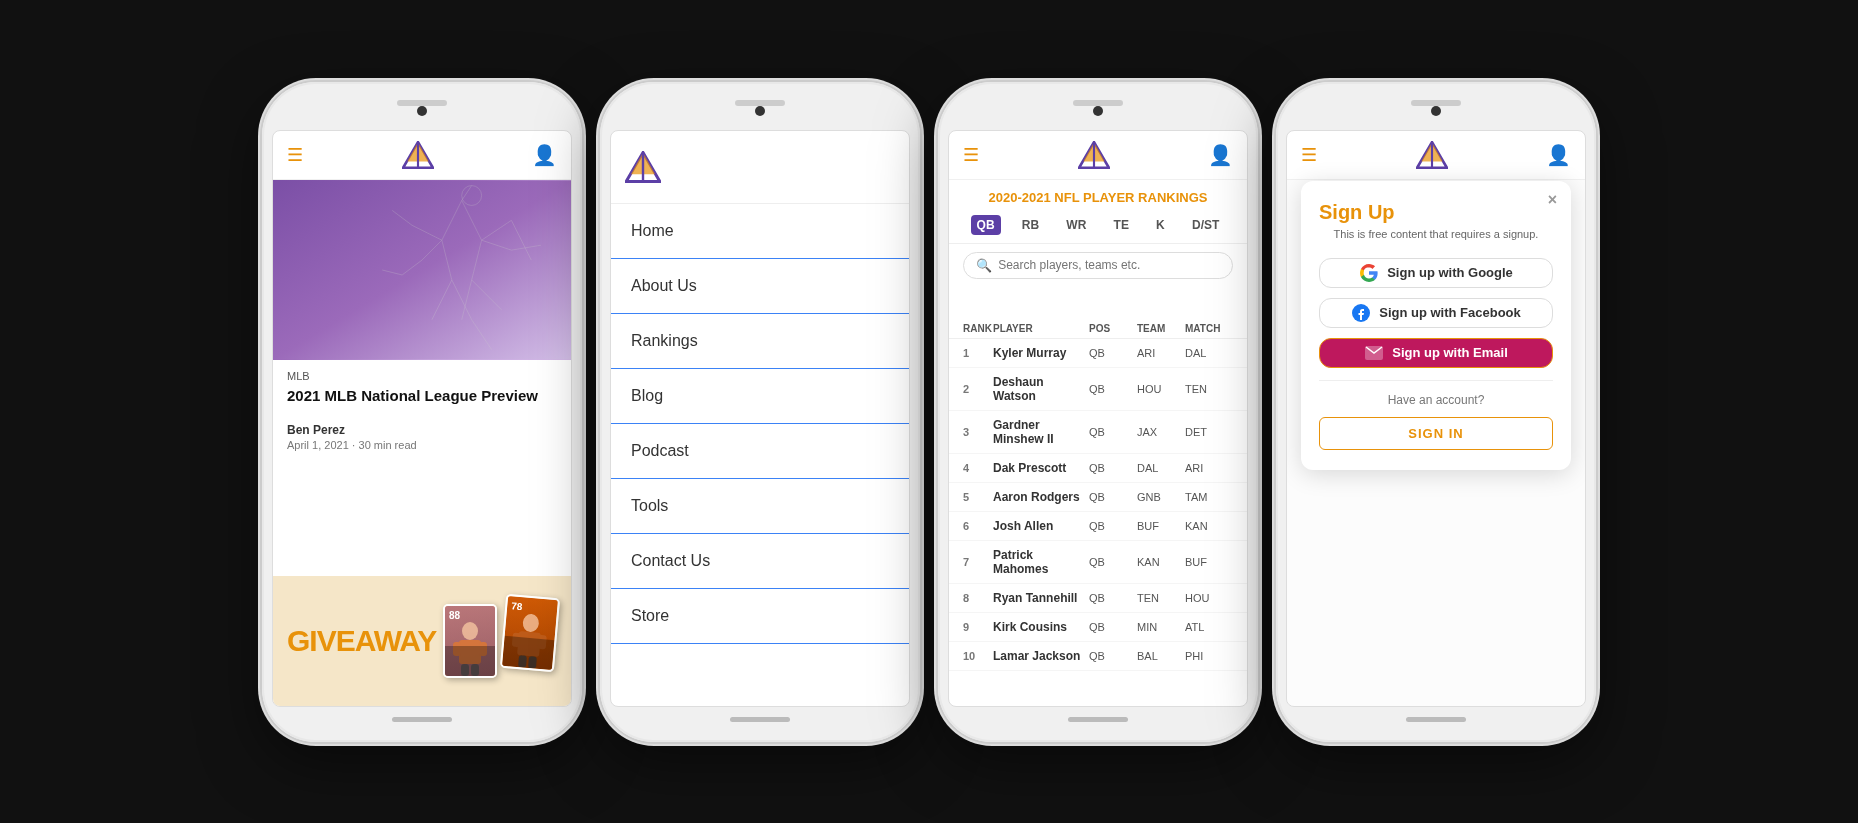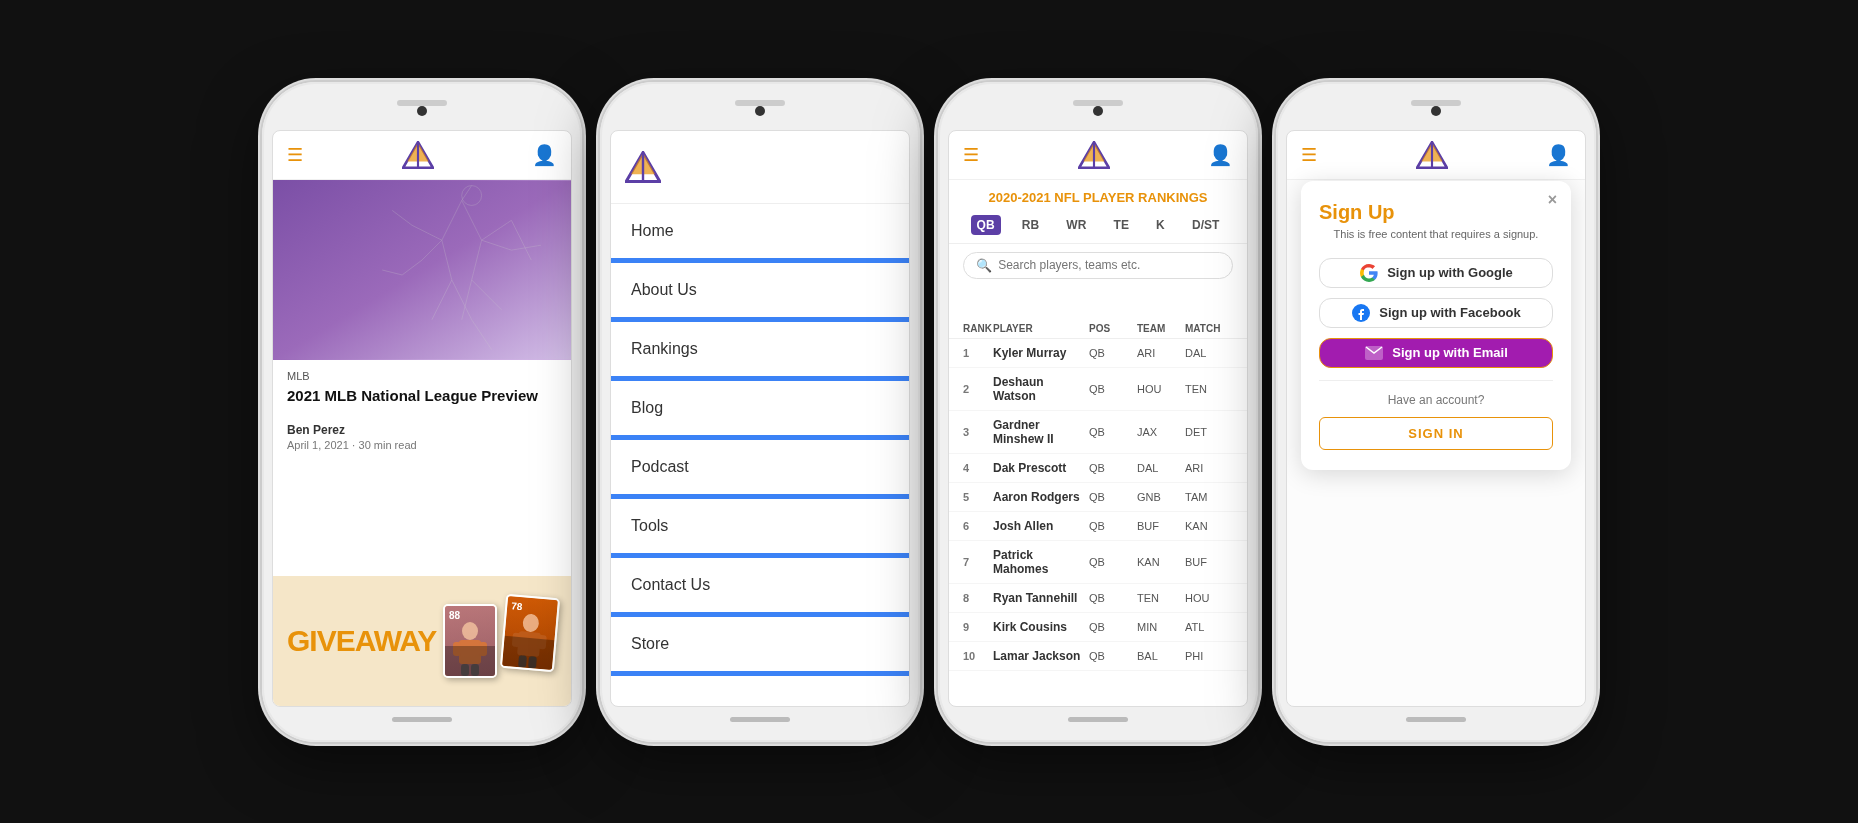--- a/index.html
+++ b/index.html
@@ -183,21 +183,21 @@
     }
 
     
     .screen2-logo-area {
       padding: 20px 14px 16px;
       border-bottom: 1px solid #eee;
     }
     .menu-list { flex: 1; }
     .menu-item {
       padding: 18px 20px;
-      border-bottom: 5px solid #3b82f6;
+      border-bottom: 1px solid #3b82f6;
       font-size: 16px;
       color: #333;
       cursor: pointer;
     }
 
     
     .screen3-header {
       display: flex;
       align-items: center;
       justify-content: space-between;
@@ -321,21 +321,21 @@
       border-radius: 12px;
       border: 1.5px solid #ddd;
       background: #fff;
       font-size: 13px;
       font-weight: 600;
       color: #333;
       margin-bottom: 10px;
       cursor: pointer;
     }
     .signup-btn.email {
-      background: #a21caf;
+      background: #be185d;
       color: #fff;
       border-color: #e8920a;
     }
     .btn-icon {
       width: 20px;
       height: 20px;
       display: flex;
       align-items: center;
       justify-content: center;
       font-size: 14px;

